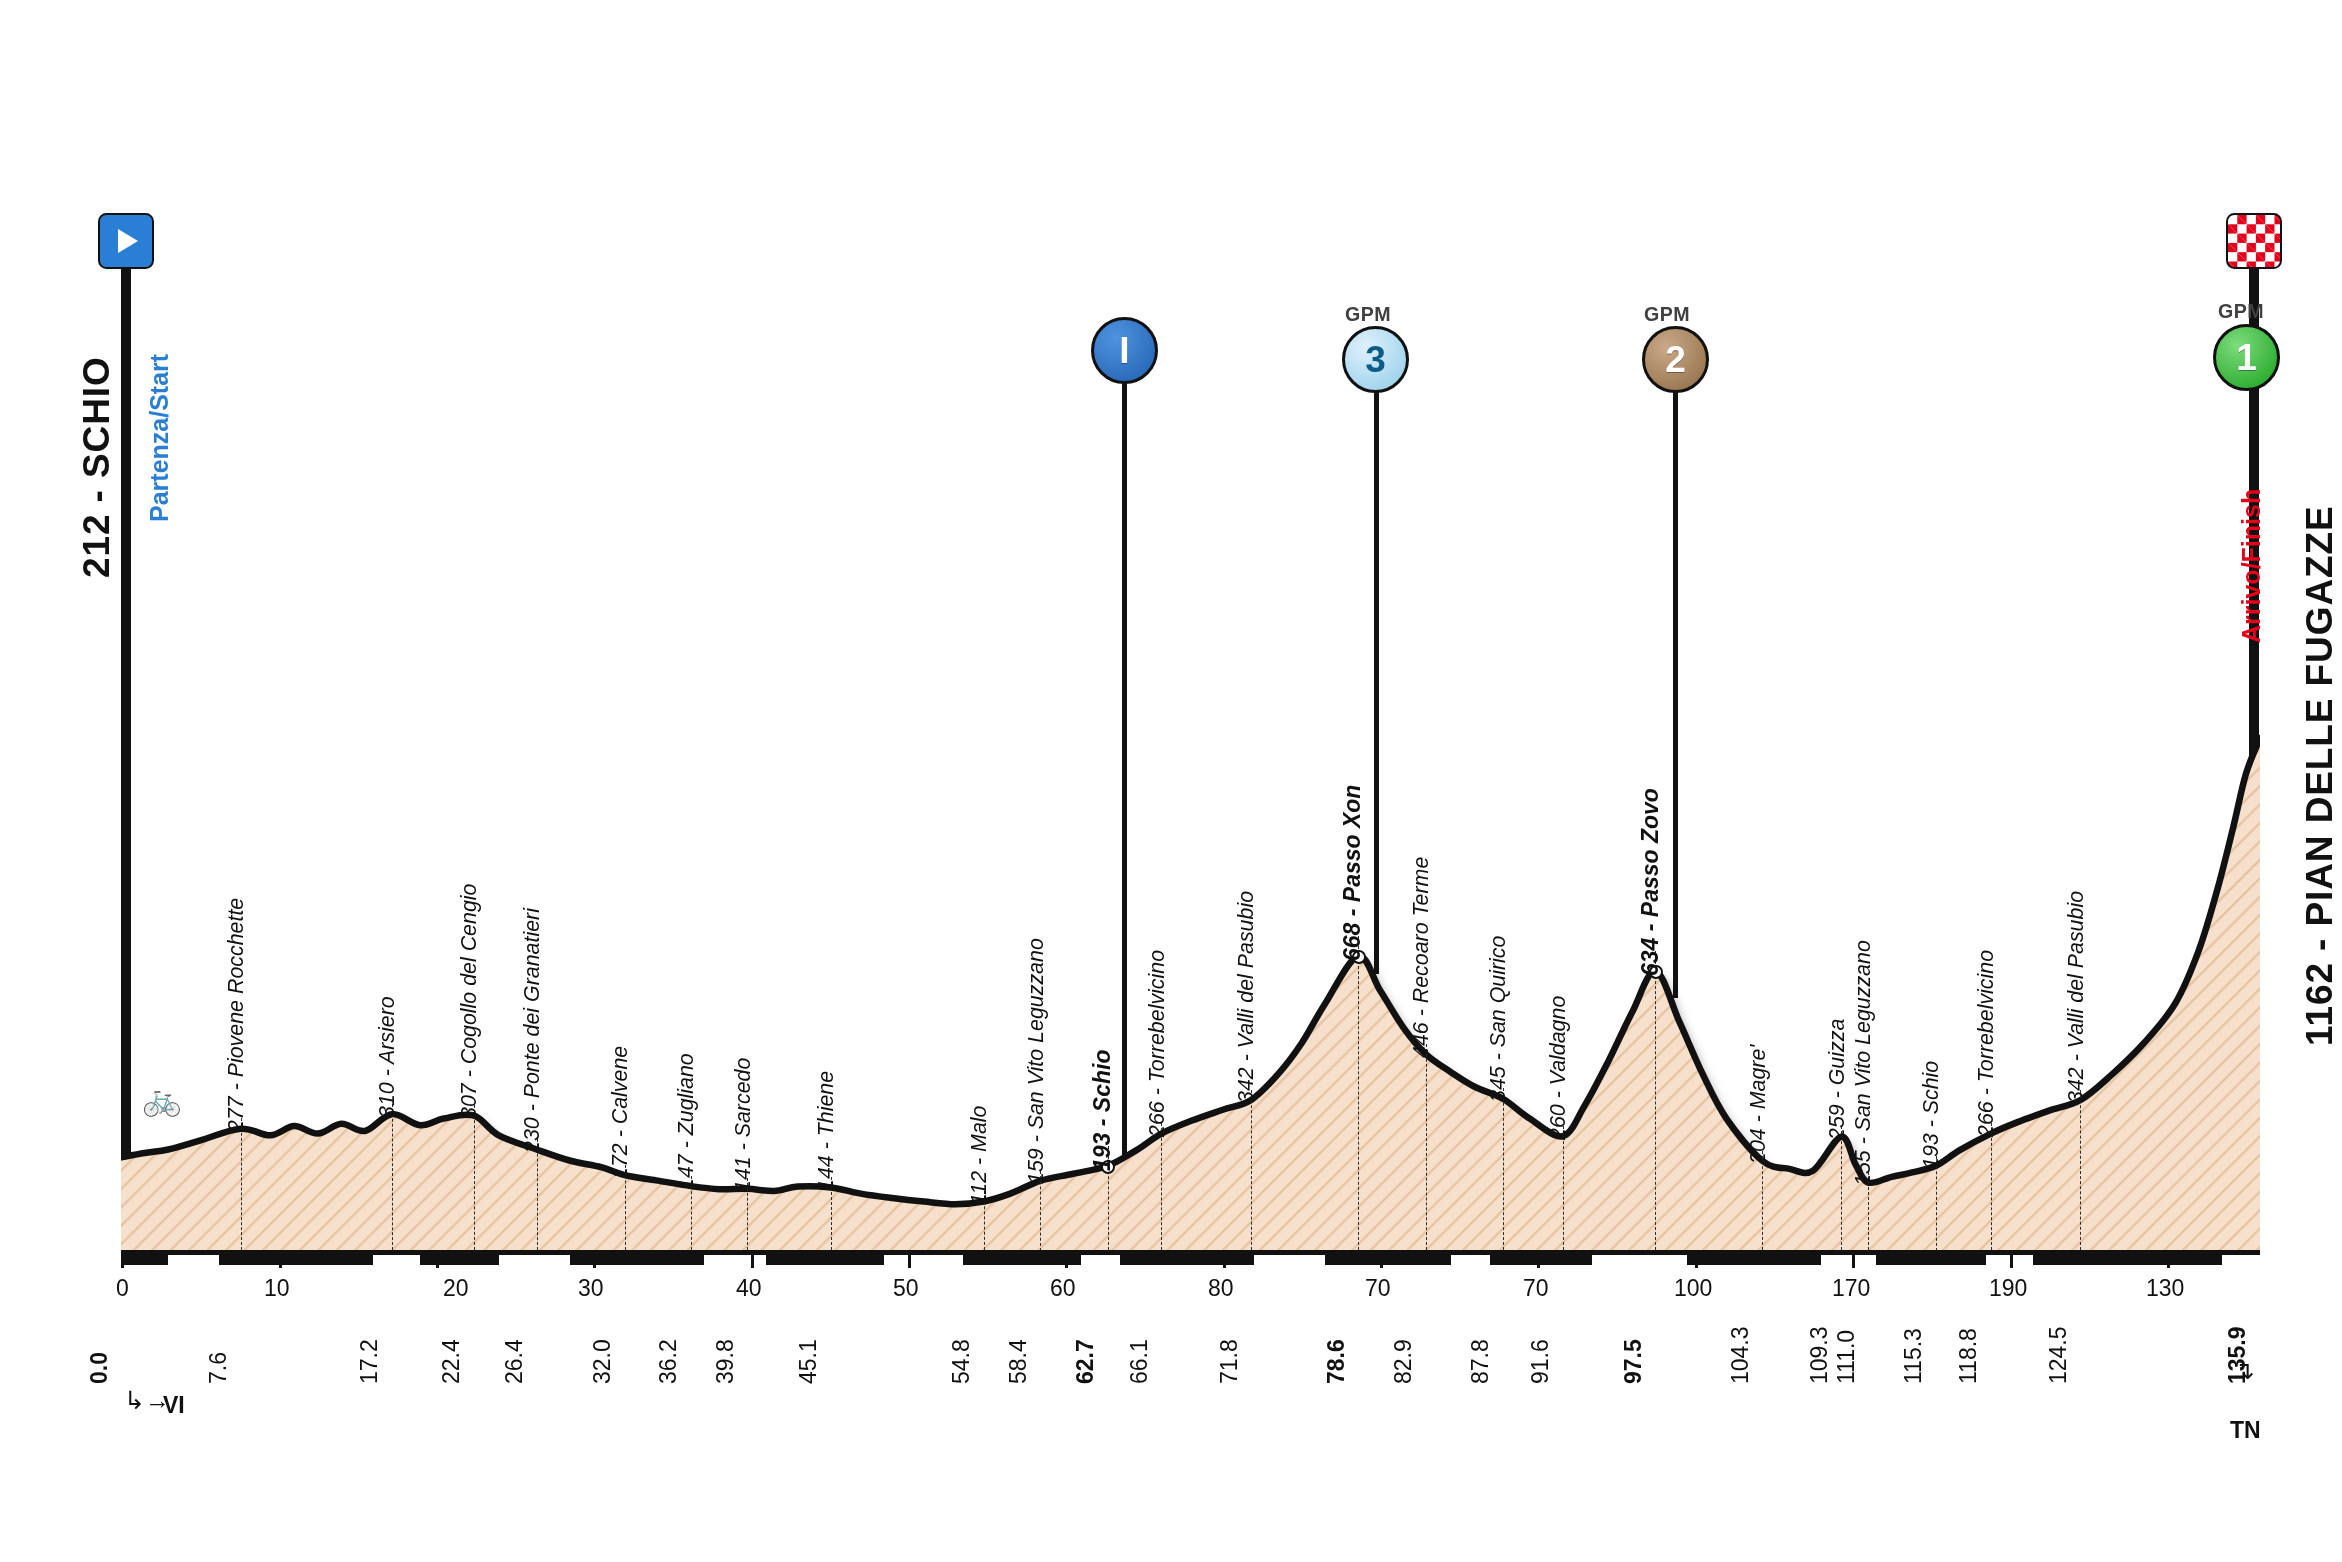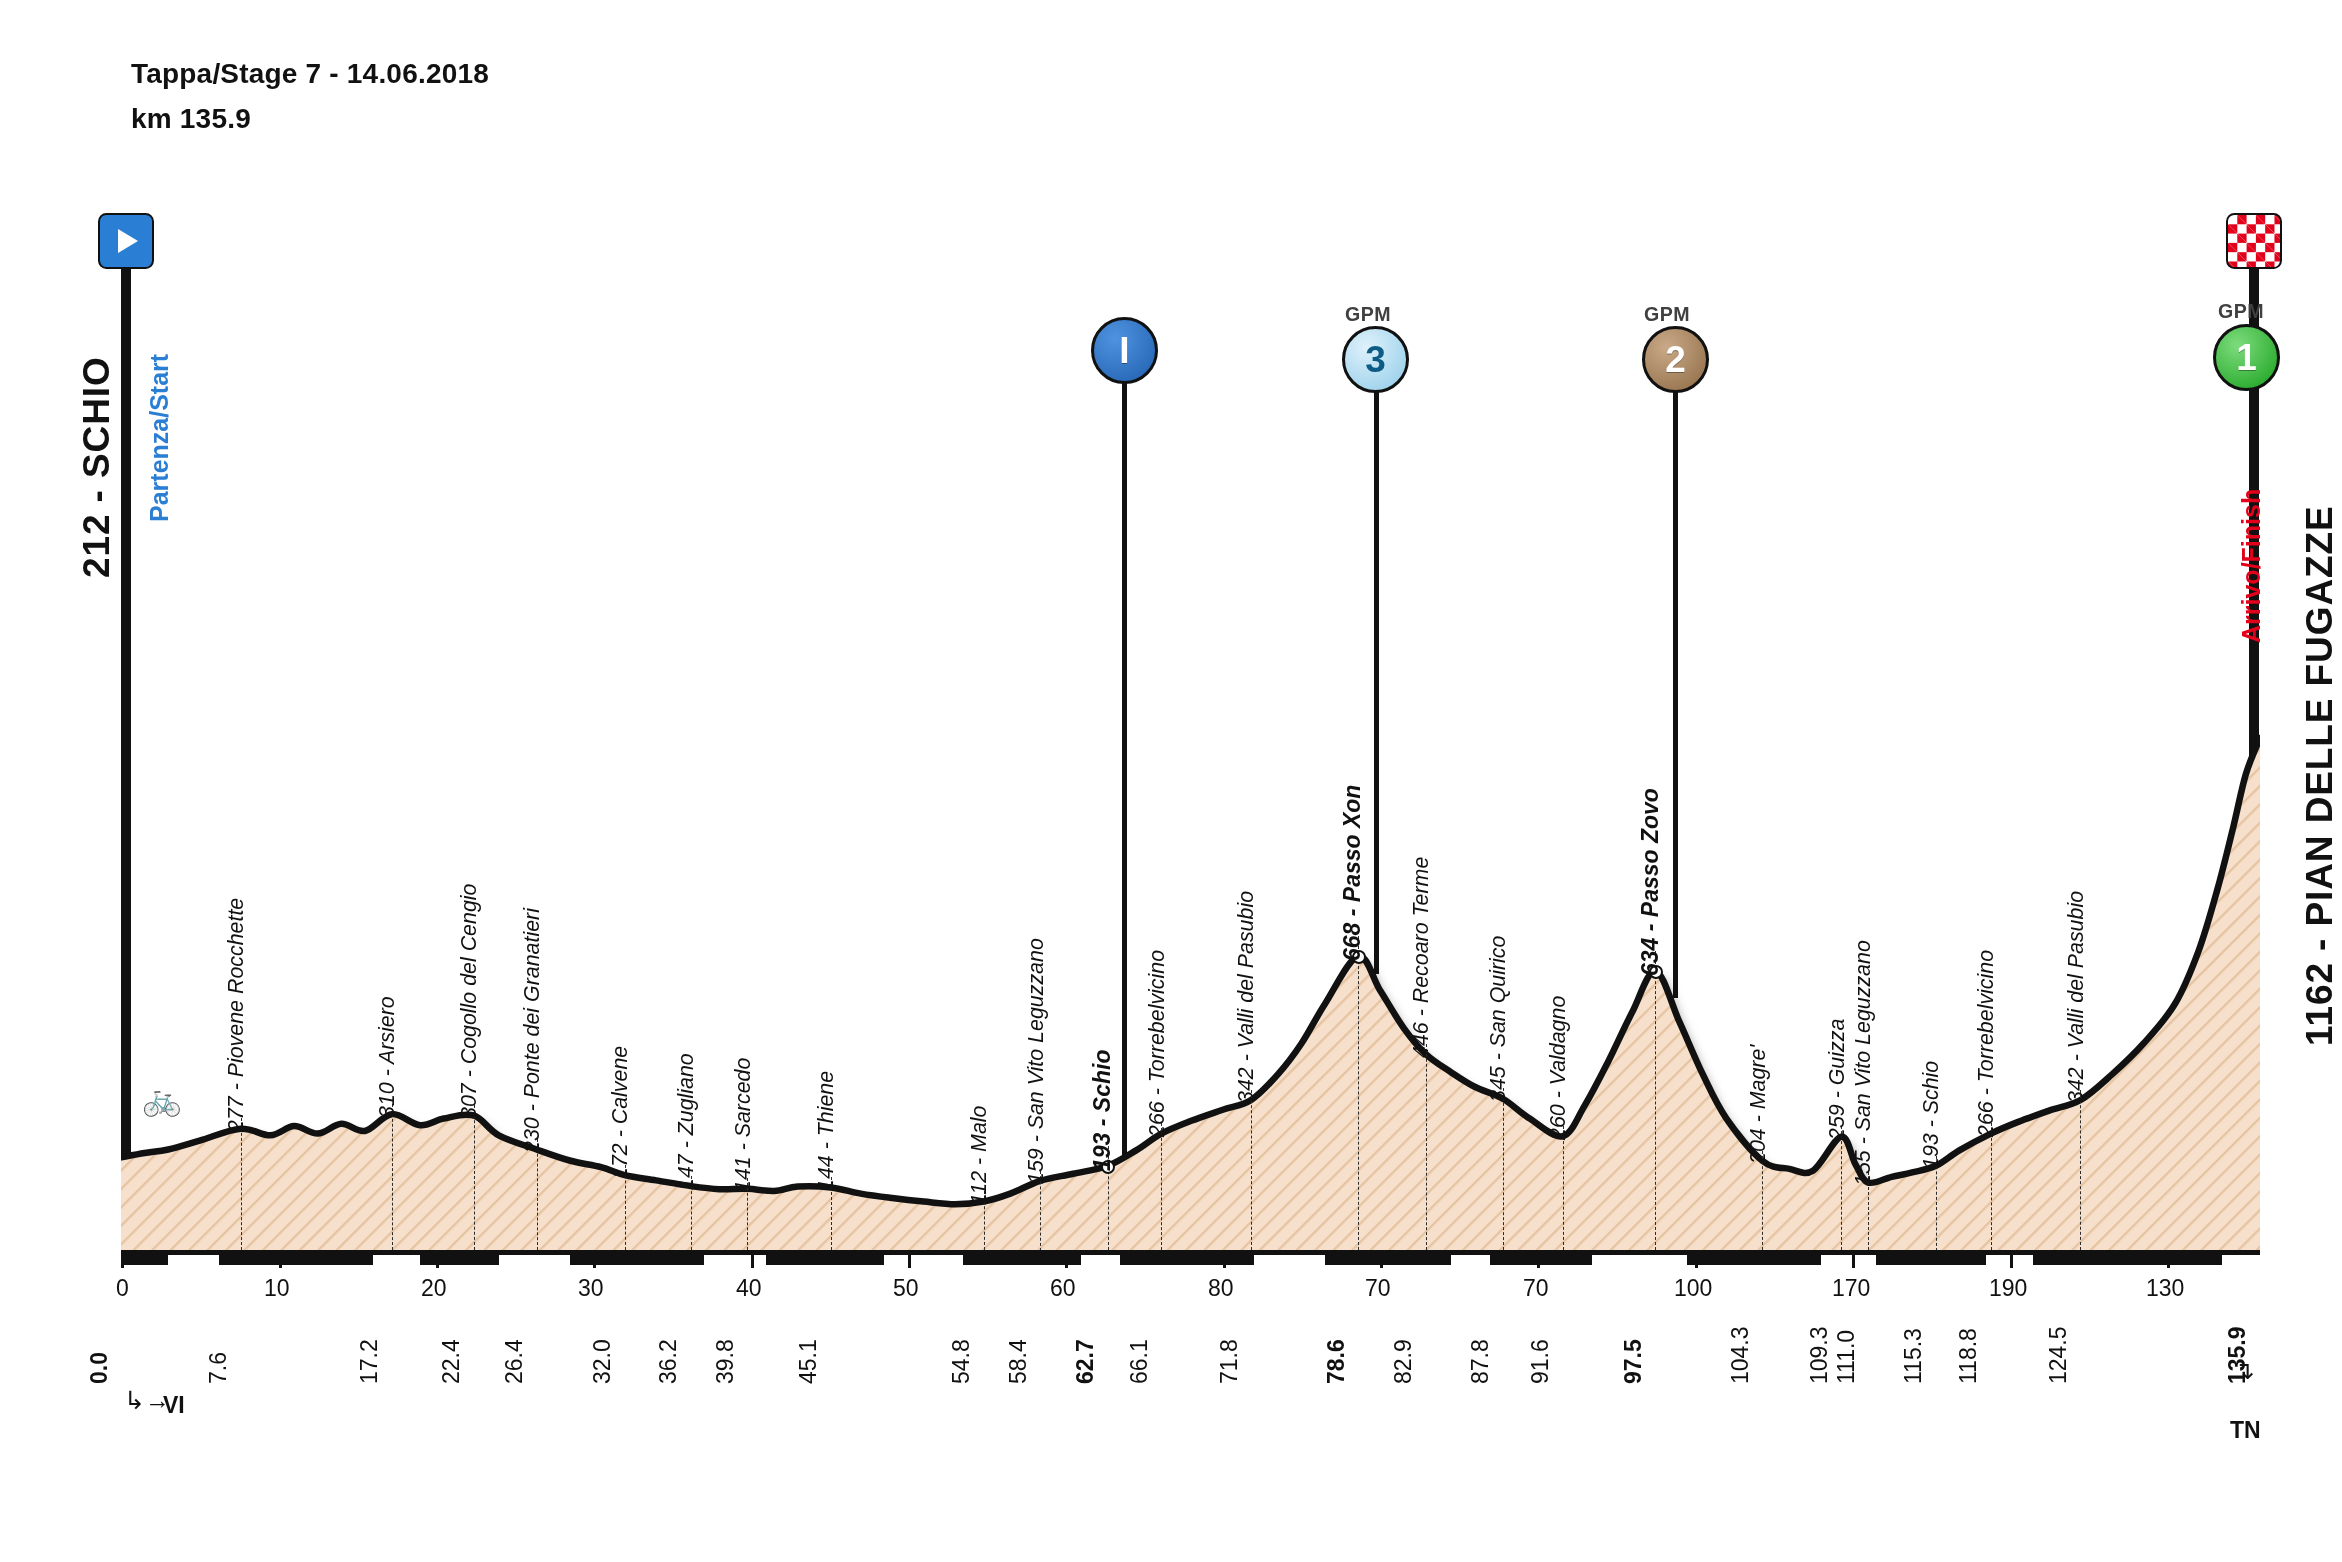--- a/index.html
+++ b/index.html
@@ -62,24 +62,20 @@
   .bike{position:absolute;font-size:32px;color:#111;}
   .vi{position:absolute;font-size:23px;font-weight:bold;color:#111;}
   .tn{position:absolute;font-size:23px;font-weight:bold;color:#111;}
   .arrowR{position:absolute;font-size:25px;color:#111;}
 </style>
 </head>
 <body>
 
 <div id="stage">
 
-  <div class="hdr">
-    <div>Tappa/Stage 7 - 14.06.2018</div>
-    <div class="l2">km 135.9</div>
-  </div>
 
   <div class="vaxis startline"></div>
   <div class="marker msquare startsq" style="left:98px;top:213px;">
     <div class="play"></div>
   </div>
   <div class="vtext rot city" style="left:76px;top:578px;">212 - SCHIO</div>
   <div class="vtext rot startlbl" style="left:145px;top:522px;">Partenza/Start</div>
 
   <div class="vaxis finishline"></div>
   <div class="marker msquare chk" style="left:2226px;top:213px;"></div>
@@ -183,21 +179,21 @@
       <div class="roadseg" style="left: 1687px; width: 134px;"></div>
       <div class="roadseg" style="left: 1876px; width: 110px;"></div>
       <div class="roadseg" style="left: 2033px; width: 189px;"></div>
     </div>
   <div id="kmticks">
       <div class="kmtick" style="left: 121px;"></div>
       <div class="kmlab" style="left: 116px; top: 1275px;">0</div>
       <div class="kmtick" style="left: 279px;"></div>
       <div class="kmlab" style="left: 264px; top: 1275px;">10</div>
       <div class="kmtick" style="left: 436px;"></div>
-      <div class="kmlab" style="left: 421px; top: 1275px;">20</div>
+      <div class="kmlab" style="left: 443px; top: 1275px;">20</div>
       <div class="kmtick" style="left: 593px;"></div>
       <div class="kmlab" style="left: 578px; top: 1275px;">30</div>
       <div class="kmtick" style="left: 751px;"></div>
       <div class="kmlab" style="left: 736px; top: 1275px;">40</div>
       <div class="kmtick" style="left: 908px;"></div>
       <div class="kmlab" style="left: 893px; top: 1275px;">50</div>
       <div class="kmtick" style="left: 1065px;"></div>
       <div class="kmlab" style="left: 1050px; top: 1275px; text-align: right;">60</div>
       <div class="kmtick" style="left: 1223px;"></div>
       <div class="kmlab" style="left: 1208px; top: 1275px;">80</div>

